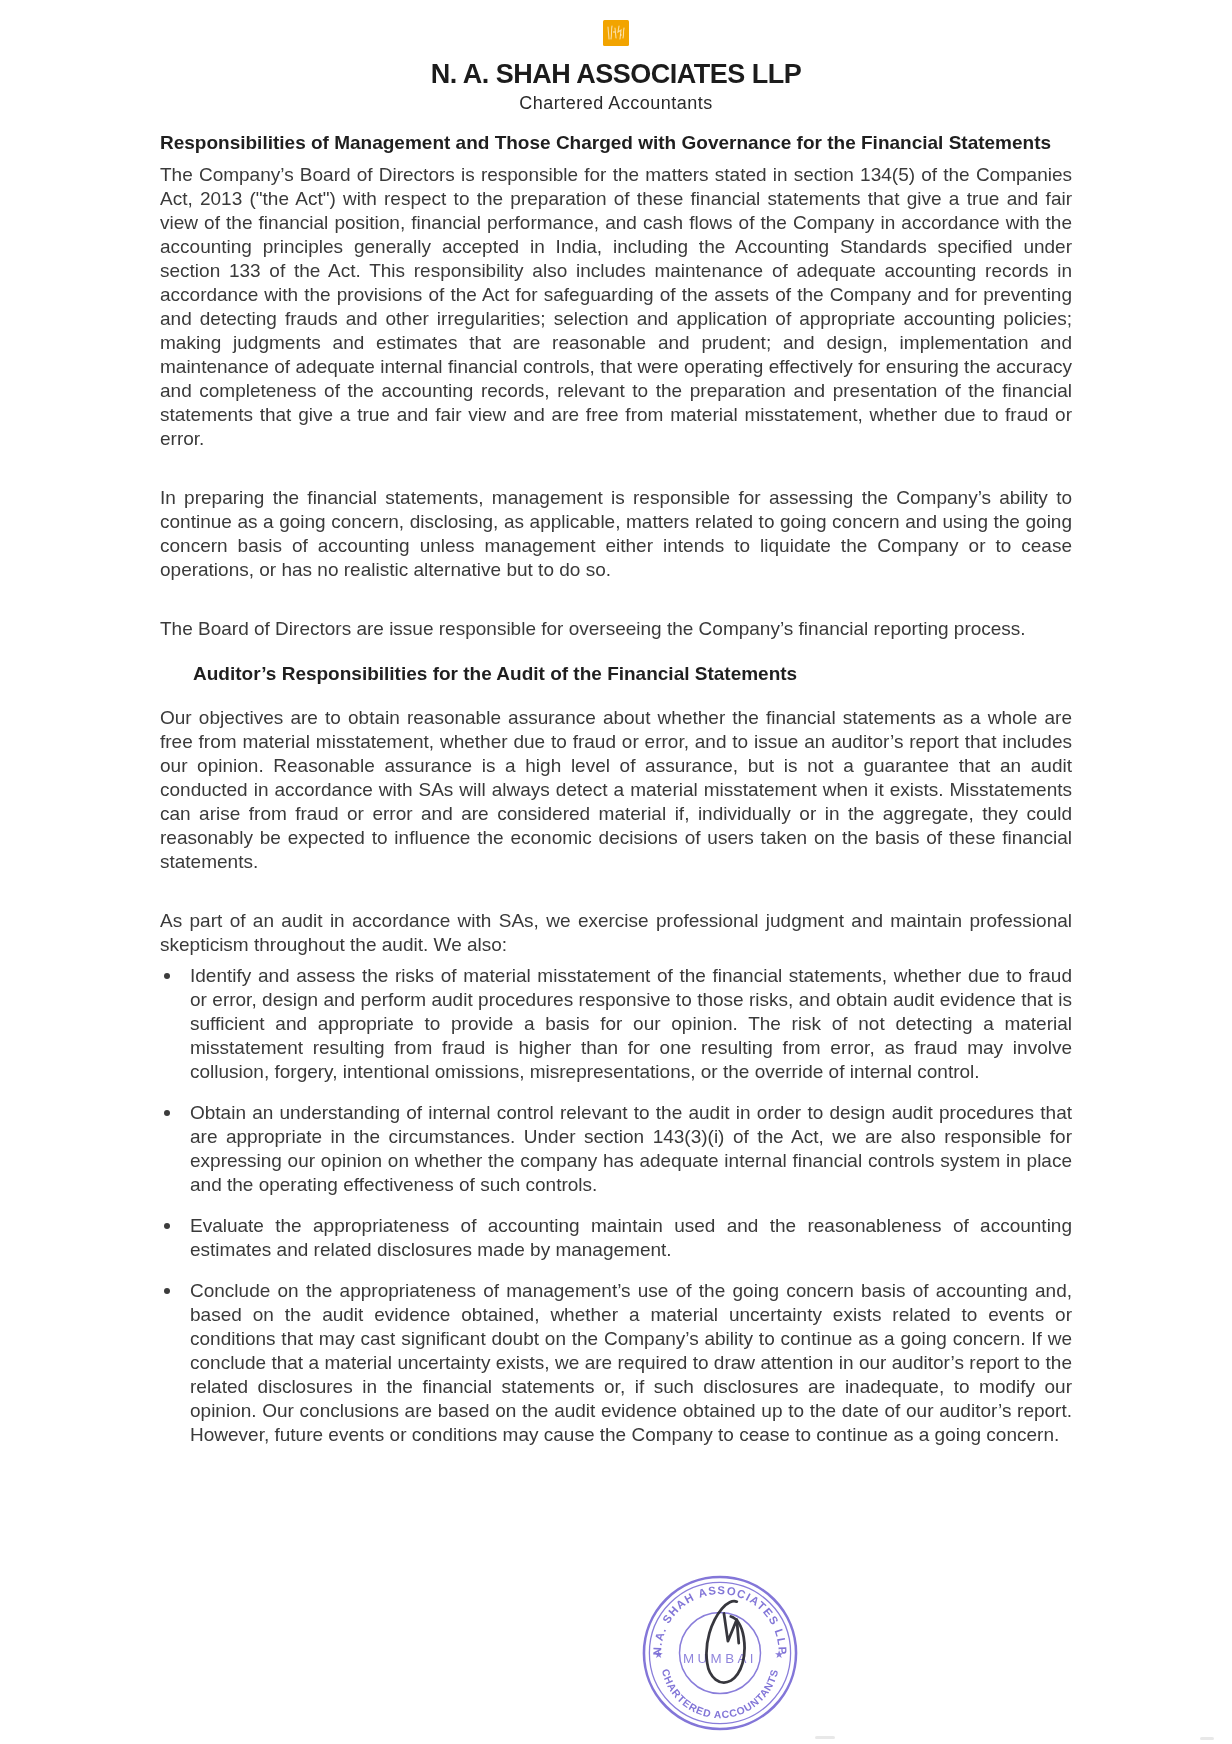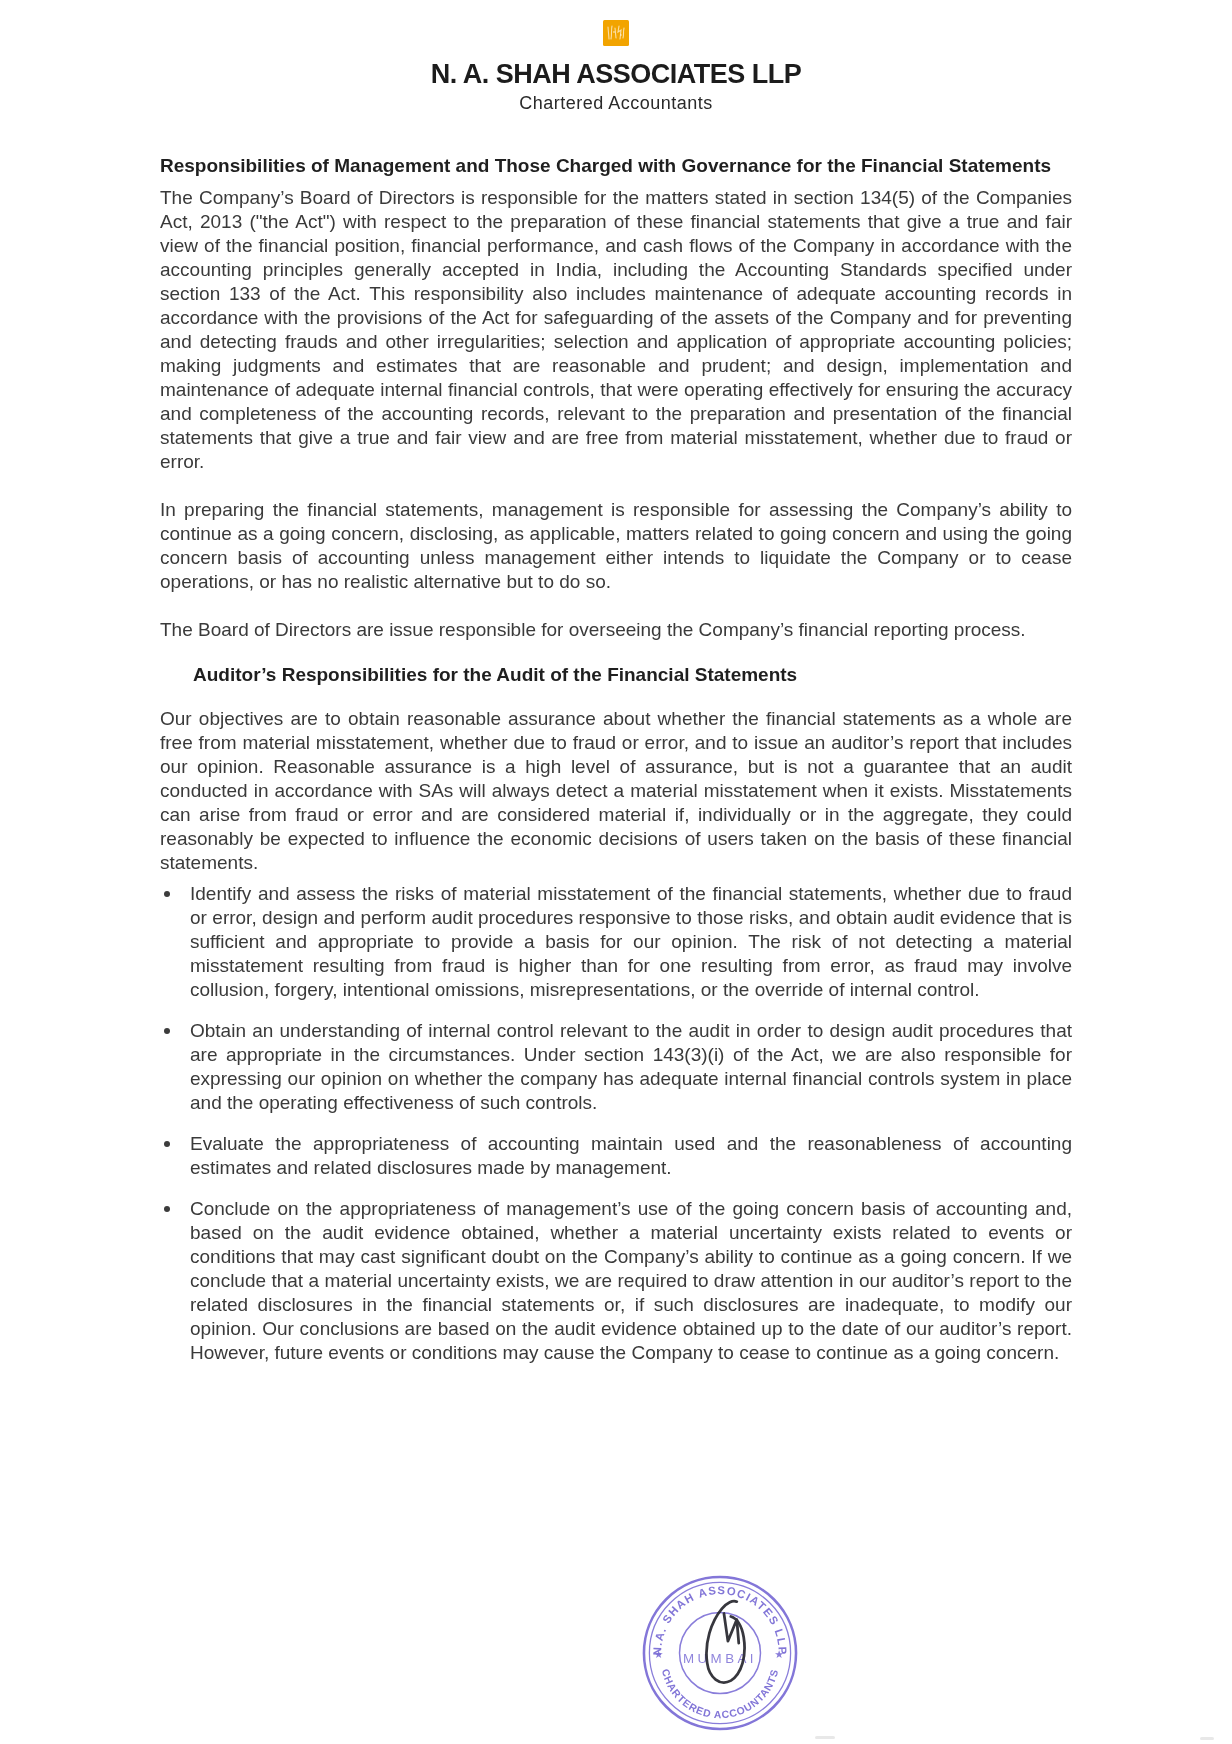--- a/index.html
+++ b/index.html
@@ -22,25 +22,25 @@
     margin-top:4px; font-size:18px; letter-spacing:0.5px; color:#2a2a2a; line-height:20px;
   }
   .report-title {
     margin-top:44px; text-align:center; font-size:19px; font-weight:bold;
     color:#222; line-height:24px;
   }
 
   .content { font-size:19px; line-height:24px; }
   .content h2 {
     font-size:19px; line-height:23px; font-weight:bold; color:#1f1f1f;
-    text-align:justify; margin-top:41px;
+    text-align:justify; margin-top:18px;
   }
   .content h2.h2-auditor { margin-top:21px;margin-left:33px; }
   .content p {
-    margin-top:24px; text-align:justify; color:#3a3a3a;
+    margin-top:35px; text-align:justify; color:#3a3a3a;
   }
   .content p.first-para { margin-top:9px; }
   .content p.after-heading { margin-top:21px; }
 
   ul.bullets { list-style:none; margin-top:7px; }
   ul.bullets li {
     position:relative; padding-left:30px; text-align:justify; color:#3a3a3a;
   }
   ul.bullets li + li { margin-top:17px; }
   .bullet-dot {
@@ -82,20 +82,21 @@
       <p class="first-para">The Company’s Board of Directors is responsible for the matters stated in section 134(5) of the Companies Act, 2013 ("the Act") with respect to the preparation of these financial statements that give a true and fair view of the financial position, financial performance, and cash flows of the Company in accordance with the accounting principles generally accepted in India, including the Accounting Standards specified under section 133 of the Act. This responsibility also includes maintenance of adequate accounting records in accordance with the provisions of the Act for safeguarding of the assets of the Company and for preventing and detecting frauds and other irregularities; selection and application of appropriate accounting policies; making judgments and estimates that are reasonable and prudent; and design, implementation and maintenance of adequate internal financial controls, that were operating effectively for ensuring the accuracy and completeness of the accounting records, relevant to the preparation and presentation of the financial statements that give a true and fair view and are free from material misstatement, whether due to fraud or error.</p>
 
       <p>In preparing the financial statements, management is responsible for assessing the Company’s ability to continue as a going concern, disclosing, as applicable, matters related to going concern and using the going concern basis of accounting unless management either intends to liquidate the Company or to cease operations, or has no realistic alternative but to do so.</p>
 
       <p>The Board of Directors are issue responsible for overseeing the Company’s financial reporting process.</p>
 
       <h2 class="h2-auditor">Auditor’s Responsibilities for the Audit of the Financial Statements</h2>
 
       <p class="after-heading">Our objectives are to obtain reasonable assurance about whether the financial statements as a whole are free from material misstatement, whether due to fraud or error, and to issue an auditor’s report that includes our opinion. Reasonable assurance is a high level of assurance, but is not a guarantee that an audit conducted in accordance with SAs will always detect a material misstatement when it exists. Misstatements can arise from fraud or error and are considered material if, individually or in the aggregate, they could reasonably be expected to influence the economic decisions of users taken on the basis of these financial statements.</p>
 
+      <p>As part of an audit in accordance with SAs, we exercise professional judgment and maintain professional skepticism throughout the audit. We also:</p>
 
       <ul class="bullets">
         <li>
           <span class="bullet-dot"></span>
           <span>Identify and assess the risks of material misstatement of the financial statements, whether due to fraud or error, design and perform audit procedures responsive to those risks, and obtain audit evidence that is sufficient and appropriate to provide a basis for our opinion. The risk of not detecting a material misstatement resulting from fraud is higher than for one resulting from error, as fraud may involve collusion, forgery, intentional omissions, misrepresentations, or the override of internal control.</span>
         </li>
         <li>
           <span class="bullet-dot"></span>
           <span>Obtain an understanding of internal control relevant to the audit in order to design audit procedures that are appropriate in the circumstances. Under section 143(3)(i) of the Act, we are also responsible for expressing our opinion on whether the company has adequate internal financial controls system in place and the operating effectiveness of such controls.</span>
         </li>

